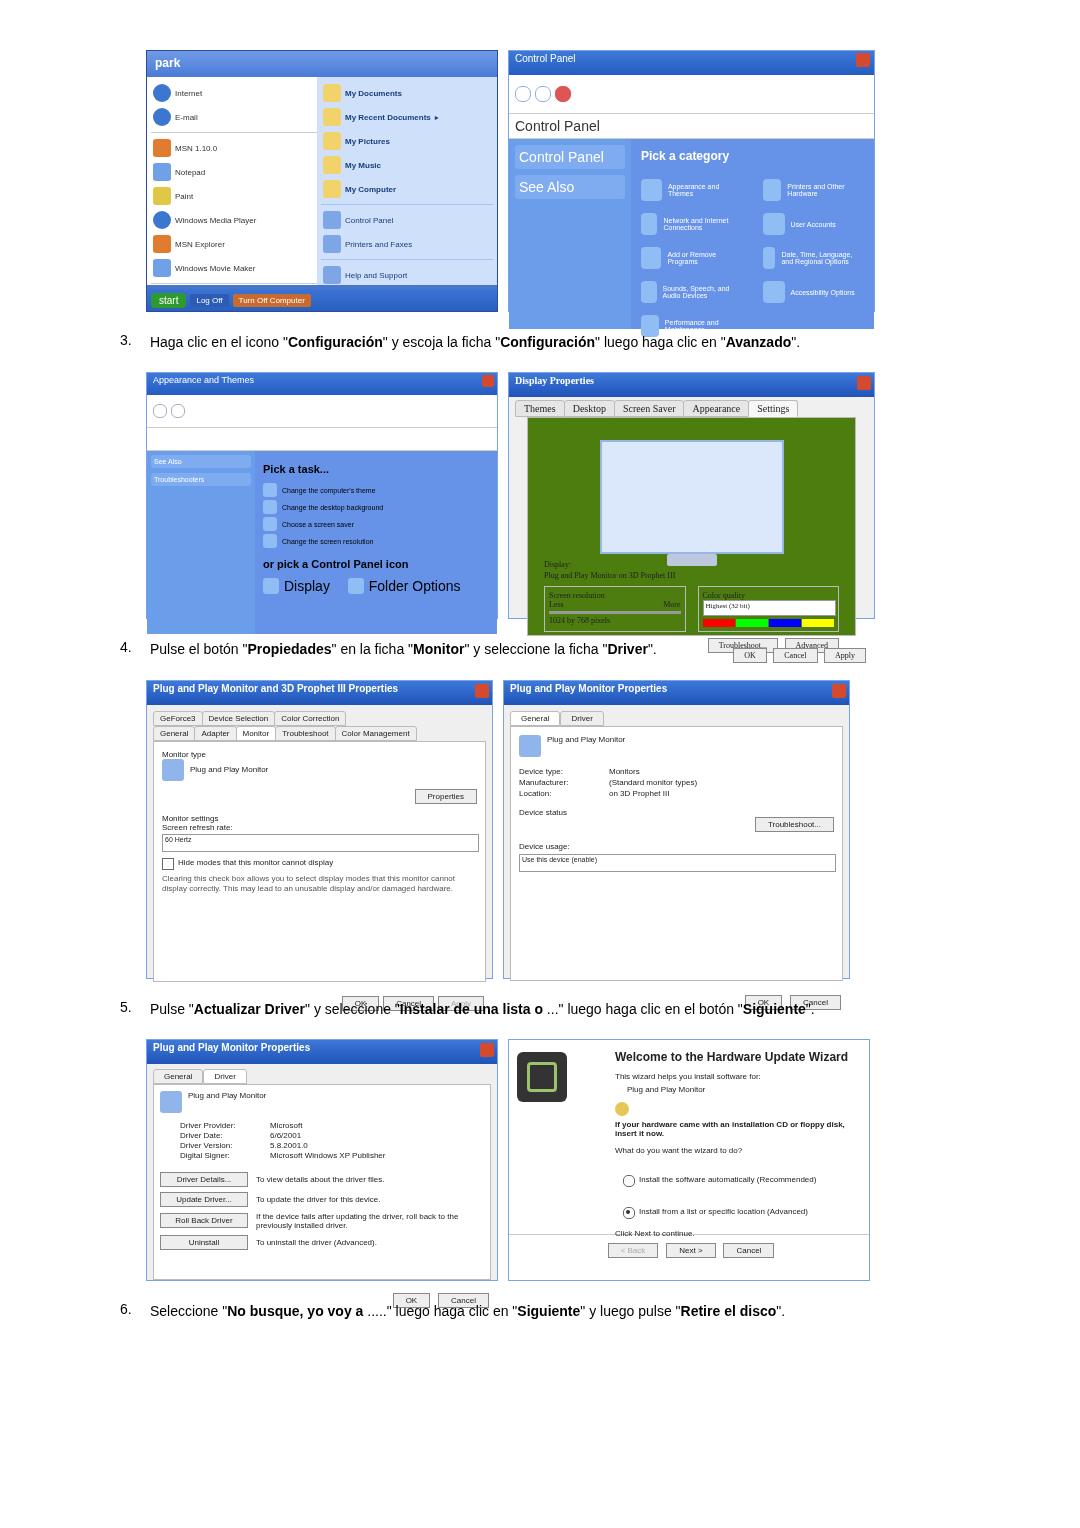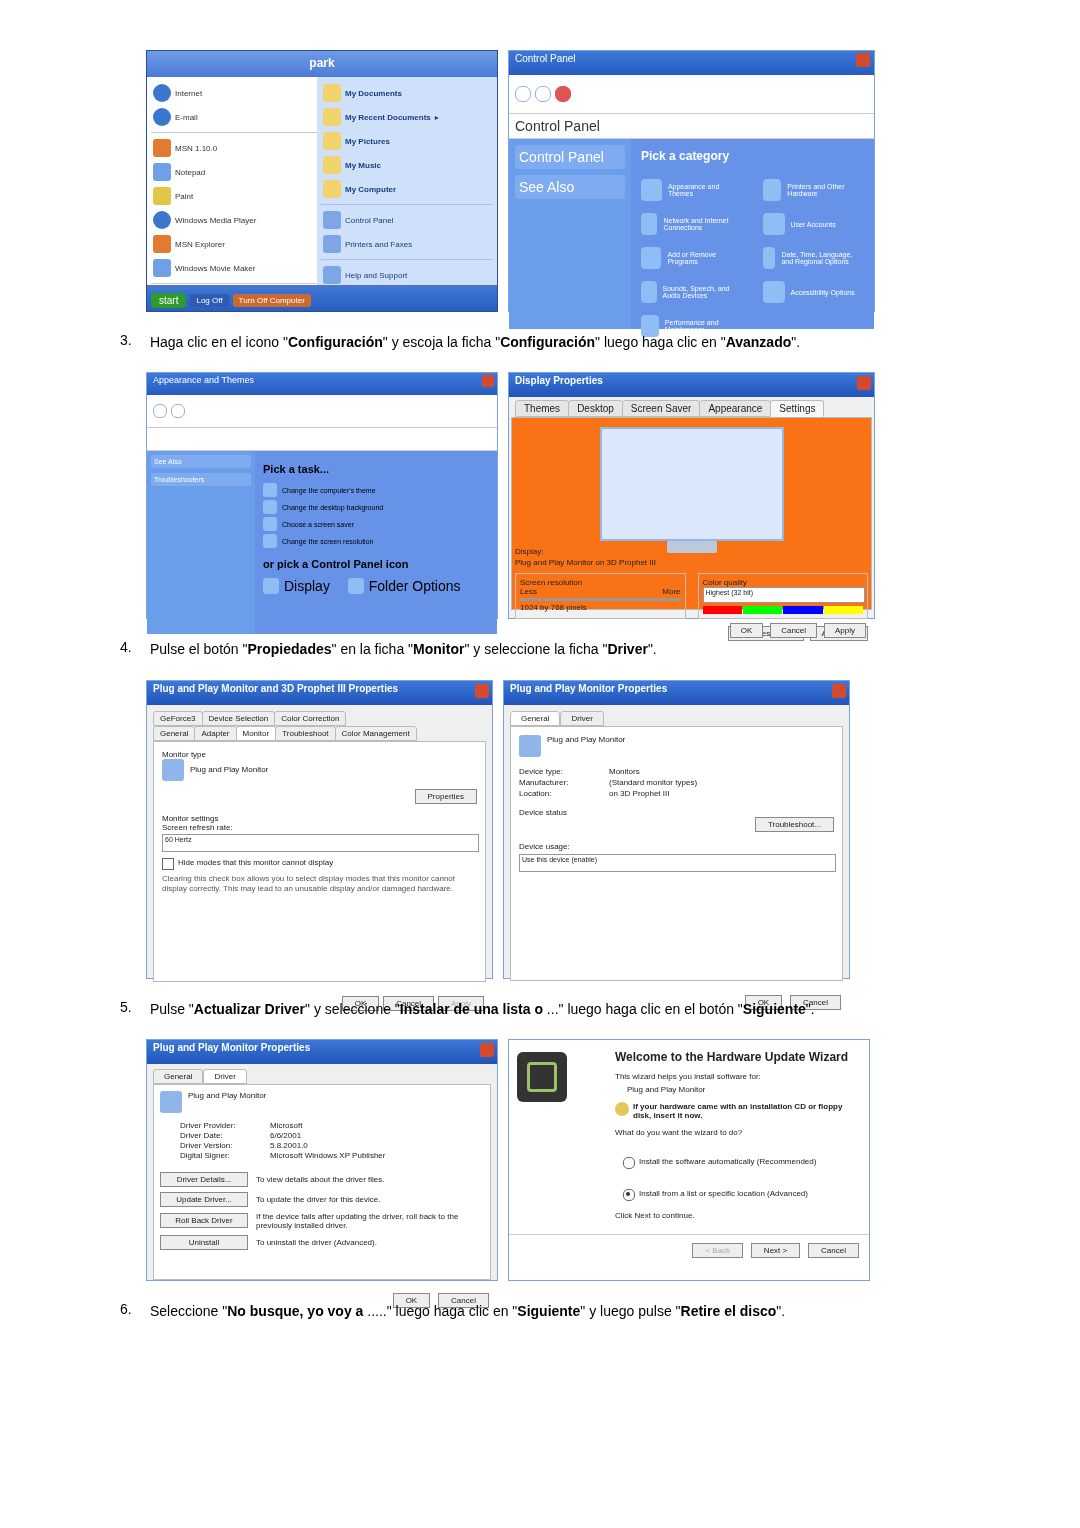--- a/index.html
+++ b/index.html
@@ -36,21 +36,21 @@
   }
   .fig {
     background: #4876c8;
     color: #fff;
     font-size: 8px;
     position: relative;
     overflow: hidden;
     border: 1px solid #2a4d98;
   }
   
-  .f1a { width: 350px; height: 260px; text-align: center; }
+  .f1a { width: 350px; height: 260px; }
   .f1a .hdr {
     height: 26px; background: linear-gradient(#6f9be6,#3c6ed1);
     padding: 5px 8px; font-weight: bold; font-size: 12px;
   }
   .f1a .left {
     position: absolute; left: 0; top: 26px; bottom: 26px; width: 170px;
     background: #fff; color: #333; padding: 4px;
   }
   .f1a .row { display:flex; align-items:center; gap:4px; padding:3px 2px; }
   .f1a .ico { width:18px; height:18px; background:#6ea1e6; border-radius:3px; }
@@ -103,27 +103,27 @@
   .f2a .side{ width:100px; background:#6b9eea; color:#fff; padding:4px;}
   .f2a .side .box{ background:#7fabf0; border-radius:3px; padding:3px; margin-bottom:5px; font-size:7px;}
   .f2a .main{ flex:1; background:#6693e8; color:#000000; padding:8px;}
   .f2a .hd{ font-size:11px; font-weight:bold; margin:4px 0 8px;}
   .f2a .task{ display:flex; align-items:center; gap:5px; margin:3px 0; font-size:7px;}
   .f2a .ticon{ width:14px;height:14px;background:#8fbdf4;border-radius:3px;}
   .f2a .cprow{ display:flex; align-items:center; gap:5px; margin-top:6px;}
   .f2a .cbox{ width:16px;height:16px;background:#8fbdf4;border-radius:3px;}
 
   
-  .f2b { width: 365px; height: 245px; background:#f0f0f0; color:#222; border:1px solid #7aa2e6;}
+  .f2b { width: 365px; height: 245px; background:#f0f0f0; color:#222; border:1px solid #7aa2e6;font-family:Liberation Serif, serif;}
   .f2b .title{ height:20px; background:linear-gradient(#3e79d9,#1f53b8); color:#fff; padding:2px 6px; font-size:10px; position:relative; font-weight:bold;}
   .f2b .title .cls{position:absolute;right:3px;top:3px;width:14px;height:14px;background:#d34a2e;border-radius:2px;}
   .f2b .tabs{ display:flex; gap:0; padding:3px 6px 0;}
   .f2b .tab{ padding:2px 8px; background:#e6e6e6; border:1px solid #bbb; font-size:10px; border-radius:3px 3px 0 0; margin-right:-1px;}
   .f2b .tab.act{ background:#f7f7f7; border-bottom-color:#f7f7f7;}
-  .f2b .panel{ margin:0 2px 6px; border:1px solid #bbb; background:#f97316; height:calc(100% - 60px); padding:3px;}
+  .f2b .panel{ margin:0 18px 6px; border:1px solid #bbb; background:#4d7c0f; height:calc(100% - 60px); padding:16px;}
   .f2b .mon{ width:180px; height:110px; margin:6px auto; background:#dbe7fa; border:2px solid #96b6e6; position:relative;}
   .f2b .mon::after{content:""; position:absolute; left:50%; bottom:-14px; transform:translateX(-50%); width:50px; height:12px; background:#bcc9dd; border-radius:2px;}
   .f2b .ln { font-size:8px; margin:2px 0;}
   .f2b .grp{ display:flex; gap:12px; margin-top:6px;}
   .f2b .box{ flex:1; border:1px solid #bbb; padding:4px; font-size:8px;}
   .f2b .sel{ width:100%; height:14px; border:1px solid #999; background:#fff;}
   .f2b .btns{ text-align:right; padding:4px 8px;}
   .f2b .btn{ display:inline-block; padding:2px 10px; border:1px solid #888; background:#eee; font-size:8px; margin-left:3px;}
 
   
@@ -181,26 +181,26 @@
 
   
   .f4b { width: 360px; height: 240px; background:#fff; color:#222; border:1px solid #7aa2e6;}
   .f4b .title{ height:20px; background:linear-gradient(#3e79d9,#1f53b8); color:#fff; padding:2px 6px; font-size:10px; font-weight:bold;}
   .f4b .body{ display:flex; height:calc(100% - 46px);}
   .f4b .side{ width:78px; background:#fff; padding:12px 8px;}
   .f4b .sicon{ width:50px; height:50px; background:#333; border-radius:6px; position:relative;}
   .f4b .sicon::after{ content:""; position:absolute; inset:10px; border:3px solid #9ac36a; border-radius:4px;}
   .f4b .main{ flex:1; padding:10px 12px; font-size:8px;}
   .f4b .h{ font-size:12px; font-weight:bold; margin-bottom:8px;}
-  .f4b .info{ margin:8px 0; display:flex; gap:4px; align-items:flex-start;}
+  .f4b .info{ margin:8px 0; display:flex; gap:4px; align-items:flex-start;flex-direction:column;}
   .f4b .iico{ width:14px;height:14px;background:#e6c656;border-radius:7px; flex:none;}
   .f4b .rad{ display:flex; gap:4px; margin:20px 0 2px 8px;}
   .f4b .r{ width:10px;height:10px;border:1px solid #666;border-radius:5px;}
   .f4b .r.sel::after{ content:""; display:block;width:4px;height:4px;background:#333;border-radius:2px;margin:2px;}
-  .f4b .ftr{ text-align:right; padding:5px 10px; border-top:1px solid #ccc;}
+  .f4b .ftr{ text-align:center; padding:5px 10px; border-top:1px solid #ccc;}
   .f4b .btn{ display:inline-block; padding:2px 12px; border:1px solid #888; background:#eee; font-size:8px; margin-left:4px;}
   .f4b .btn.dis{ color:#aaa;}
 </style>
 </head>
 <body>
 
 <div class="page">
 
   <div class="figrow">
 

